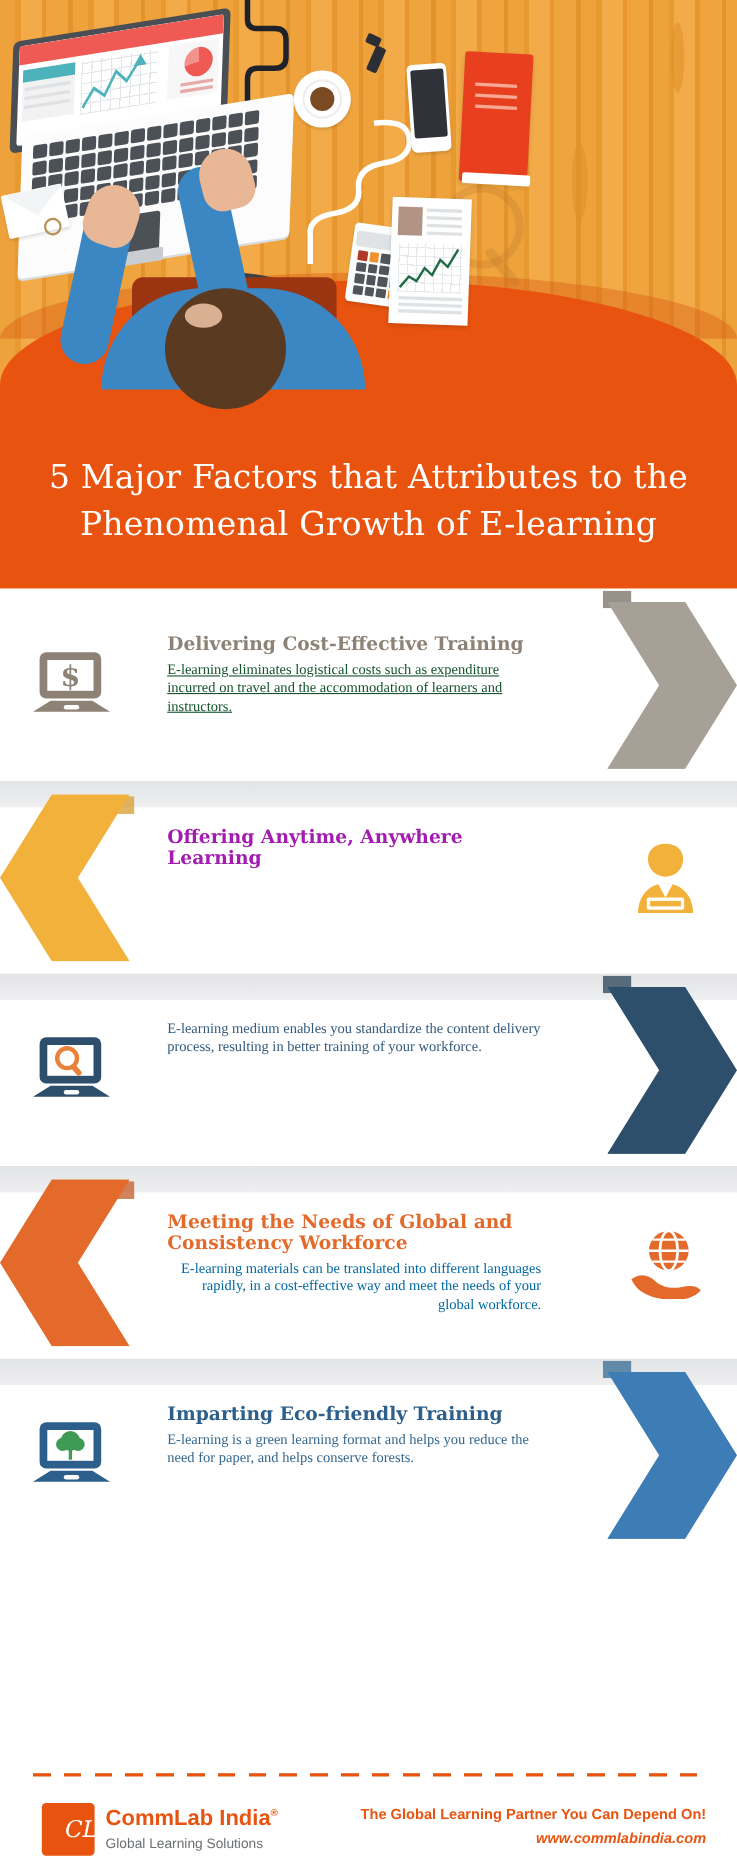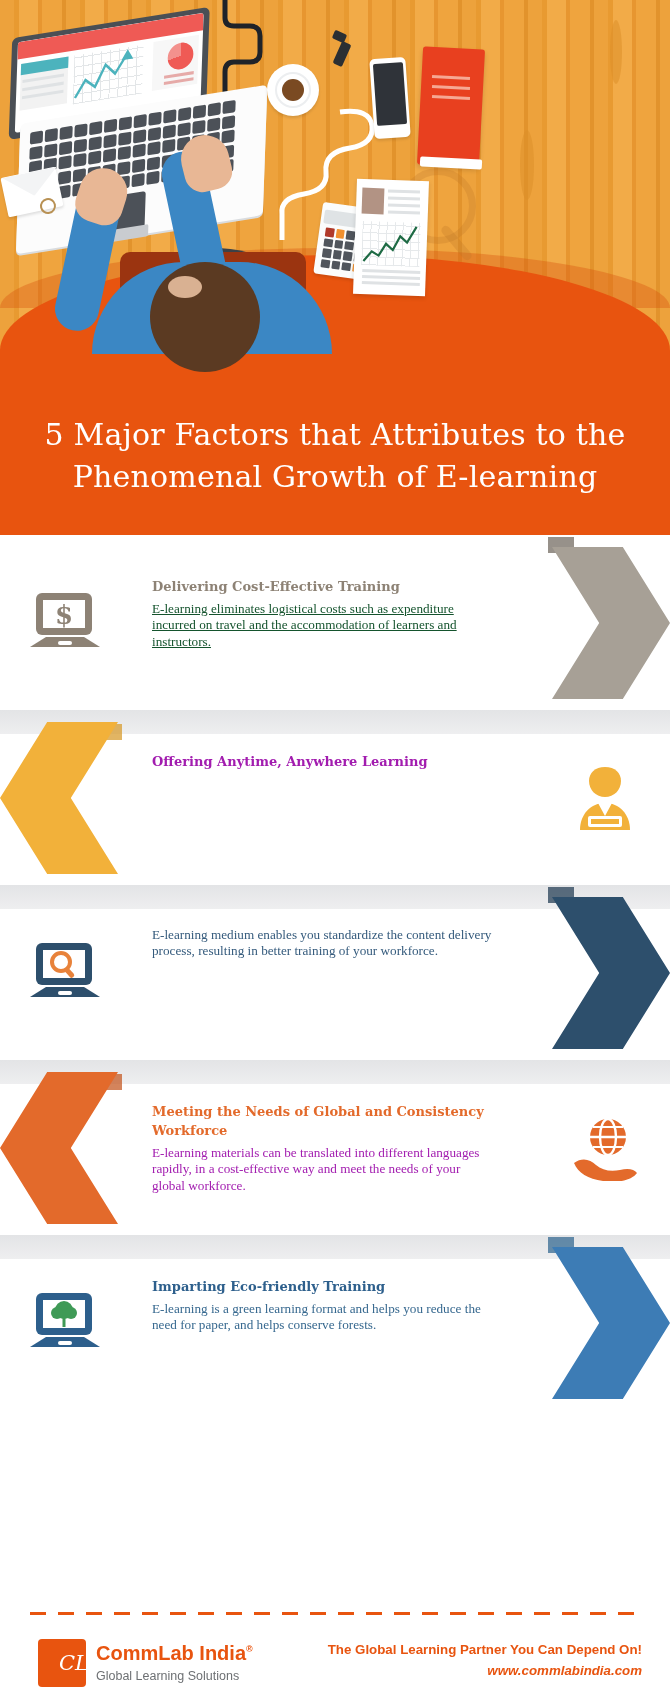--- a/index.html
+++ b/index.html
@@ -133,21 +133,21 @@
   .chev-tab{position:absolute;top:2px;width:26px;height:16px;opacity:.72;}
   .chev-tab.right{right:96px;clip-path:polygon(0 0,100% 0,100% 100%,0 100%);}
   .chev-tab.left{left:96px;}
 
   .icon-wrap{position:absolute;top:50px;width:86px;height:76px;display:flex;align-items:center;justify-content:center;}
   .icon-wrap.l{left:22px;}
   .icon-wrap.r{right:22px;}
 
   .txt{position:absolute;top:42px;width:340px;}
   .txt.l{left:152px;}
-  .txt h3{margin:0 0 5px 0;font-family:"DejaVu Serif",serif;font-size:13px;line-height:19px;font-weight:700;}
+  .txt h3{margin:0 0 5px 0;font-family:"DejaVu Serif",serif;font-size:17px;line-height:19px;font-weight:700;}
   .txt p{margin:0;font-family:"Liberation Serif",serif;font-size:13.2px;line-height:16.4px;}
 
   
   .dashes{position:absolute;left:30px;top:1612px;width:610px;height:3px;
           background:repeating-linear-gradient(90deg,#e8540f 0 16px,transparent 16px 28px);}
   .footer{position:absolute;left:0;top:1630px;width:670px;height:69px;}
   .logo-sq{position:absolute;left:38px;top:9px;width:48px;height:48px;background:#e8540f;border-radius:4px;}
   .logo-mark{position:absolute;left:38px;top:9px;width:32px;height:48px;display:flex;align-items:center;justify-content:center;
              color:#fff;font-family:"DejaVu Serif",serif;font-style:italic;font-size:21px;margin-left:20px;}
   .logo-name{position:absolute;left:96px;top:12px;font-family:"Liberation Sans",sans-serif;font-size:20px;font-weight:700;color:#e8540f;}
@@ -416,21 +416,21 @@
           <circle cx="38" cy="22" r="18" fill="#e36a2b"></circle>
           <ellipse cx="38" cy="22" rx="8" ry="18" fill="none" stroke="#ffffff" stroke-width="2.4"></ellipse>
           <line x1="20" y1="22" x2="56" y2="22" stroke="#ffffff" stroke-width="2.4"></line>
           <line x1="23" y1="12" x2="53" y2="12" stroke="#ffffff" stroke-width="2"></line>
           <line x1="23" y1="32" x2="53" y2="32" stroke="#ffffff" stroke-width="2"></line>
           <path d="M4 48 c8 -6 16 -4 22 2 c6 5 14 7 24 5 c8 -2 14 -1 17 3 c-6 8 -20 10 -34 8 C18 64 8 58 4 48 Z" fill="#e36a2b"></path>
         </svg>
       </div>
       <div class="txt l">
         <h3 style="color:#e36a2b;">Meeting the Needs of Global and Consistency Workforce</h3>
-        <p style="color:#a21caf;">E-learning materials can be translated into different languages rapidly, in a cost-effective way and meet the needs of your global workforce.</p>
+        <p style="color:#0369a1;text-align:right;">E-learning materials can be translated into different languages rapidly, in a cost-effective way and meet the needs of your global workforce.</p>
       </div>
     </div>
 
     <div class="sec">
       <div class="band"></div>
       <div class="plate"></div>
       <div class="chev-tab right" style="background:#2f658f;"></div>
       <div class="chev right" style="background:#3d7cb5;"></div>
       <div class="icon-wrap l">
         <svg width="74" height="64" viewBox="0 0 74 64">

